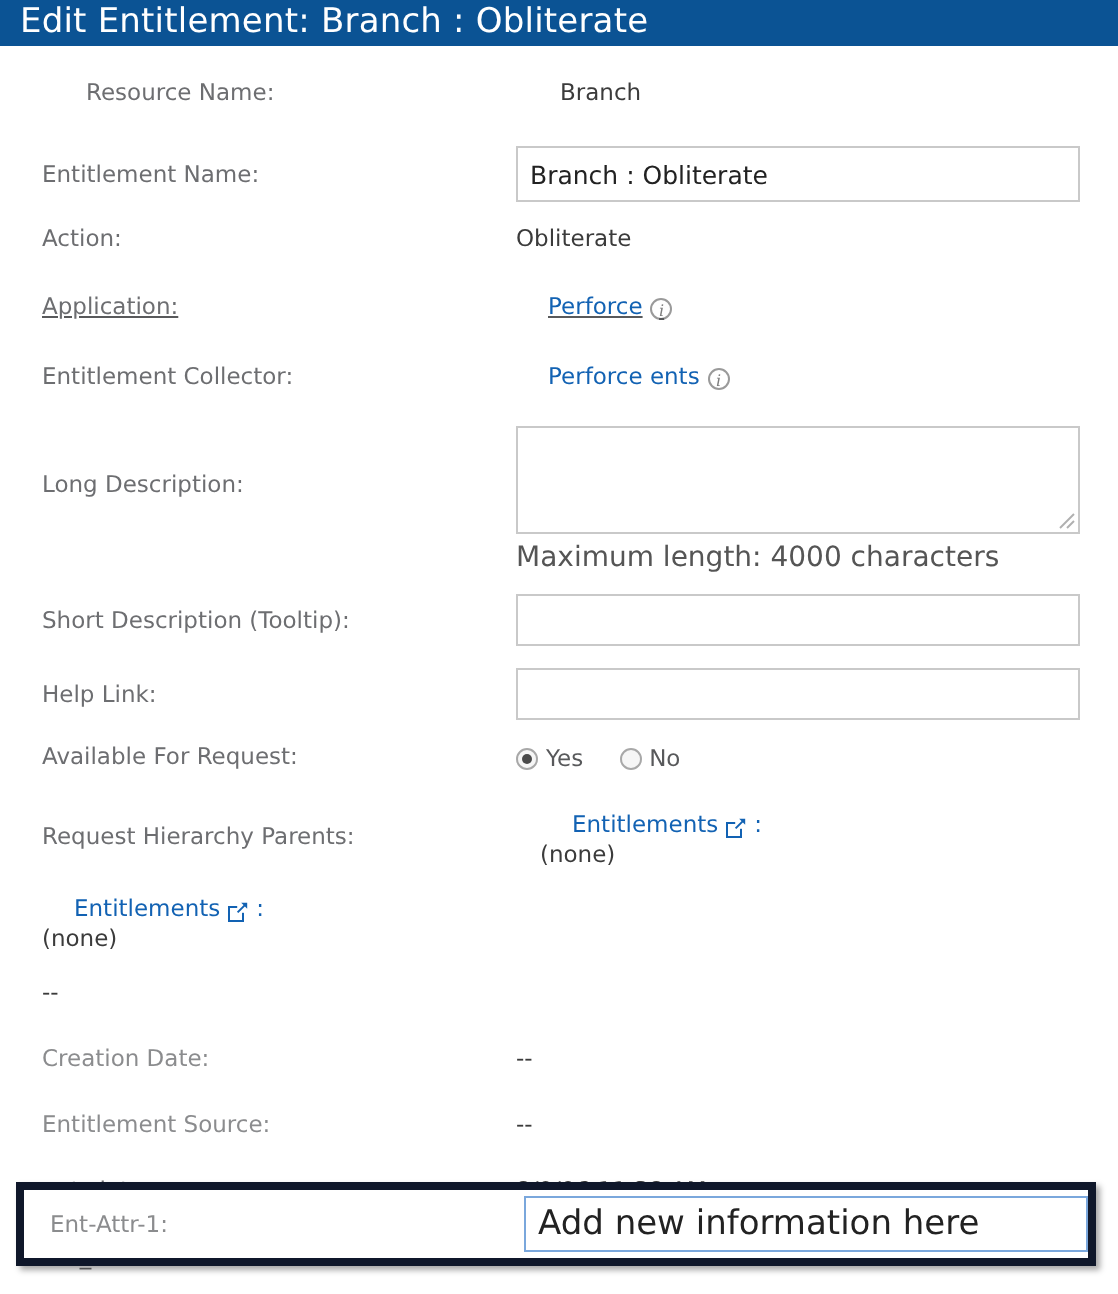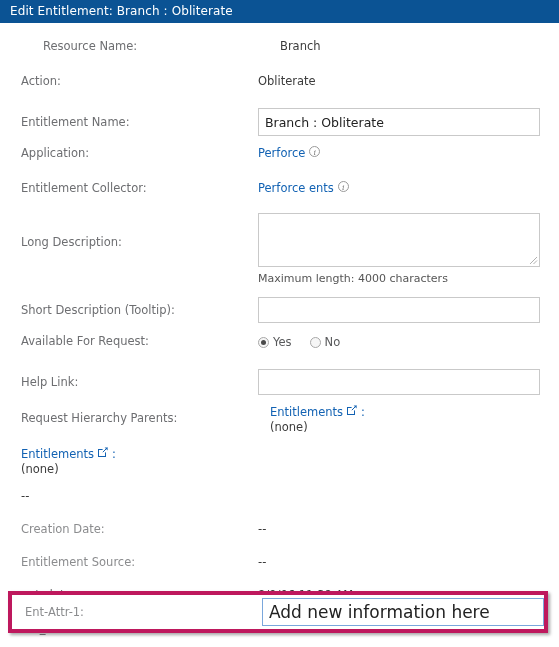--- a/index.html
+++ b/index.html
@@ -22,21 +22,21 @@
   .titlebar {
     height: 23px;
     background: #0b5394;
     color: #ffffff;
     display: flex;
     align-items: center;
     padding: 0 0 0 10px;
     box-sizing: border-box;
   }
   .titlebar-text {
-    font-size: 12px;
+    font-size: 17px;
     line-height: 23px;
     letter-spacing: 0.1px;
     white-space: nowrap;
   }
   .titlebar-text .tb-prefix { font-weight: normal; }
   .titlebar-text .tb-name { font-weight: normal; }
 
   
   .form {
     padding: 10px 0 0 0;
@@ -68,21 +68,21 @@
     line-height: 14px;
     padding-top: 2px;
     min-width: 0;
   }
   .row.tight { min-height: 22px; }
 
   
   .r-res   { margin-top: 4px; padding-left: 43px; }
   .r-act   { margin-top: 9px; }
   .r-ename { margin-top: 8px; align-items: center; }
-  .r-app   { margin-top: 8px; }
+  .r-app   { margin-top: 8px; text-decoration: underline; }
   .r-coll  { margin-top: 9px; }
   .r-long  { margin-top: 8px; }
   .r-short { margin-top: 9px; align-items: center; }
   .r-help  { margin-top: 9px; align-items: center; }
   .r-avail { margin-top: 9px; align-items: flex-start; }
   .r-rhp   { margin-top: 8px; gap: 12px; }
   .r-rhc   { margin-top: 10px; }
   .r-appid { margin-top: 10px; }
   .r-cdate { margin-top: 11px; }
   .r-esrc  { margin-top: 11px; }
@@ -129,35 +129,36 @@
     position: absolute;
     right: 2px;
     bottom: 2px;
     width: 9px;
     height: 9px;
     pointer-events: none;
   }
   .maxlen {
     margin-top: 5px;
     color: #555555;
-    font-size: 11px;
+    font-size: 14px;
     line-height: 14px;
   }
 
   
   .link {
     color: #1262b3;
     text-decoration: none;
     font-size: 11.5px;
   }
   .link-line {
     display: flex;
-    align-items: flex-start;
+    align-items: flex-end;
     gap: 4px;
     line-height: 14px;
+    margin-left: 16px;
   }
   .none-text {
     color: #3b3b3b;
     font-size: 11.5px;
     line-height: 15px;
     margin-top: 1px;
   }
   .colon { color: #1262b3; font-size: 11.5px; }
 
   
@@ -223,21 +224,21 @@
     font-size: 11.5px;
   }
 
   
   .highlight-box {
     position: absolute;
     left: 8px;
     top: 591px;
     width: 540px;
     height: 42px;
-    border: 4px solid #be185d;
+    border: 4px solid #0f172a;
     background: #ffffff;
     box-sizing: border-box;
     display: flex;
     align-items: center;
     padding-left: 13px;
     box-shadow: 2px 2px 3px rgba(0,0,0,0.35);
   }
   .highlight-box .label {
     width: 237px;
     flex: 0 0 237px;
@@ -267,30 +268,30 @@
   </span>
 </div>
 
 <div class="form">
 
   <div class="row r-res">
     <div class="label">Resource Name:</div>
     <div class="value">Branch</div>
   </div>
 
+  <div class="row r-ename">
+    <div class="label">Entitlement Name:</div>
+    <div class="value">
+      <input class="text-input" type="text" value="Branch : Obliterate" style="">
+    </div>
+  </div>
+
   <div class="row r-act">
     <div class="label">Action:</div>
     <div class="value">Obliterate</div>
-  </div>
-
-  <div class="row r-ename">
-    <div class="label">Entitlement Name:</div>
-    <div class="value">
-      <input class="text-input" type="text" value="Branch : Obliterate" style="">
-    </div>
   </div>
 
   <div class="row r-app">
     <div class="label">Application:</div>
     <div class="value">
       <span class="link-line">
         <a class="link" href="#">Perforce</a>
         <span class="info-icon">i</span>
       </span>
     </div>
@@ -320,40 +321,40 @@
     </div>
   </div>
 
   <div class="row r-short">
     <div class="label">Short Description (Tooltip):</div>
     <div class="value">
       <input class="text-input small" type="text" value="" style="">
     </div>
   </div>
 
+  <div class="row r-help">
+    <div class="label">Help Link:</div>
+    <div class="value">
+      <input class="text-input small" type="text" value="" style="">
+    </div>
+  </div>
+
   <div class="row r-avail">
     <div class="label">Available For Request:</div>
     <div class="value">
       <div class="radio-group">
         <span class="radio-opt">
           <span class="radio checked"></span>
           <span class="radio-label">Yes</span>
         </span>
         <span class="radio-opt">
           <span class="radio"></span>
           <span class="radio-label">No</span>
         </span>
       </div>
-    </div>
-  </div>
-
-  <div class="row r-help">
-    <div class="label">Help Link:</div>
-    <div class="value">
-      <input class="text-input small" type="text" value="" style="">
     </div>
   </div>
 
   <div class="row r-rhp">
     <div class="label" style="padding-top:8px;">Request Hierarchy Parents:</div>
     <div class="value">
       <span class="link-line">
         <a class="link" href="#">Entitlements</a>
         <svg class="ext-icon" viewBox="0 0 10 10">
           <rect x="0.5" y="2.5" width="7" height="7" fill="none" stroke="#1262b3" stroke-width="1"></rect>

